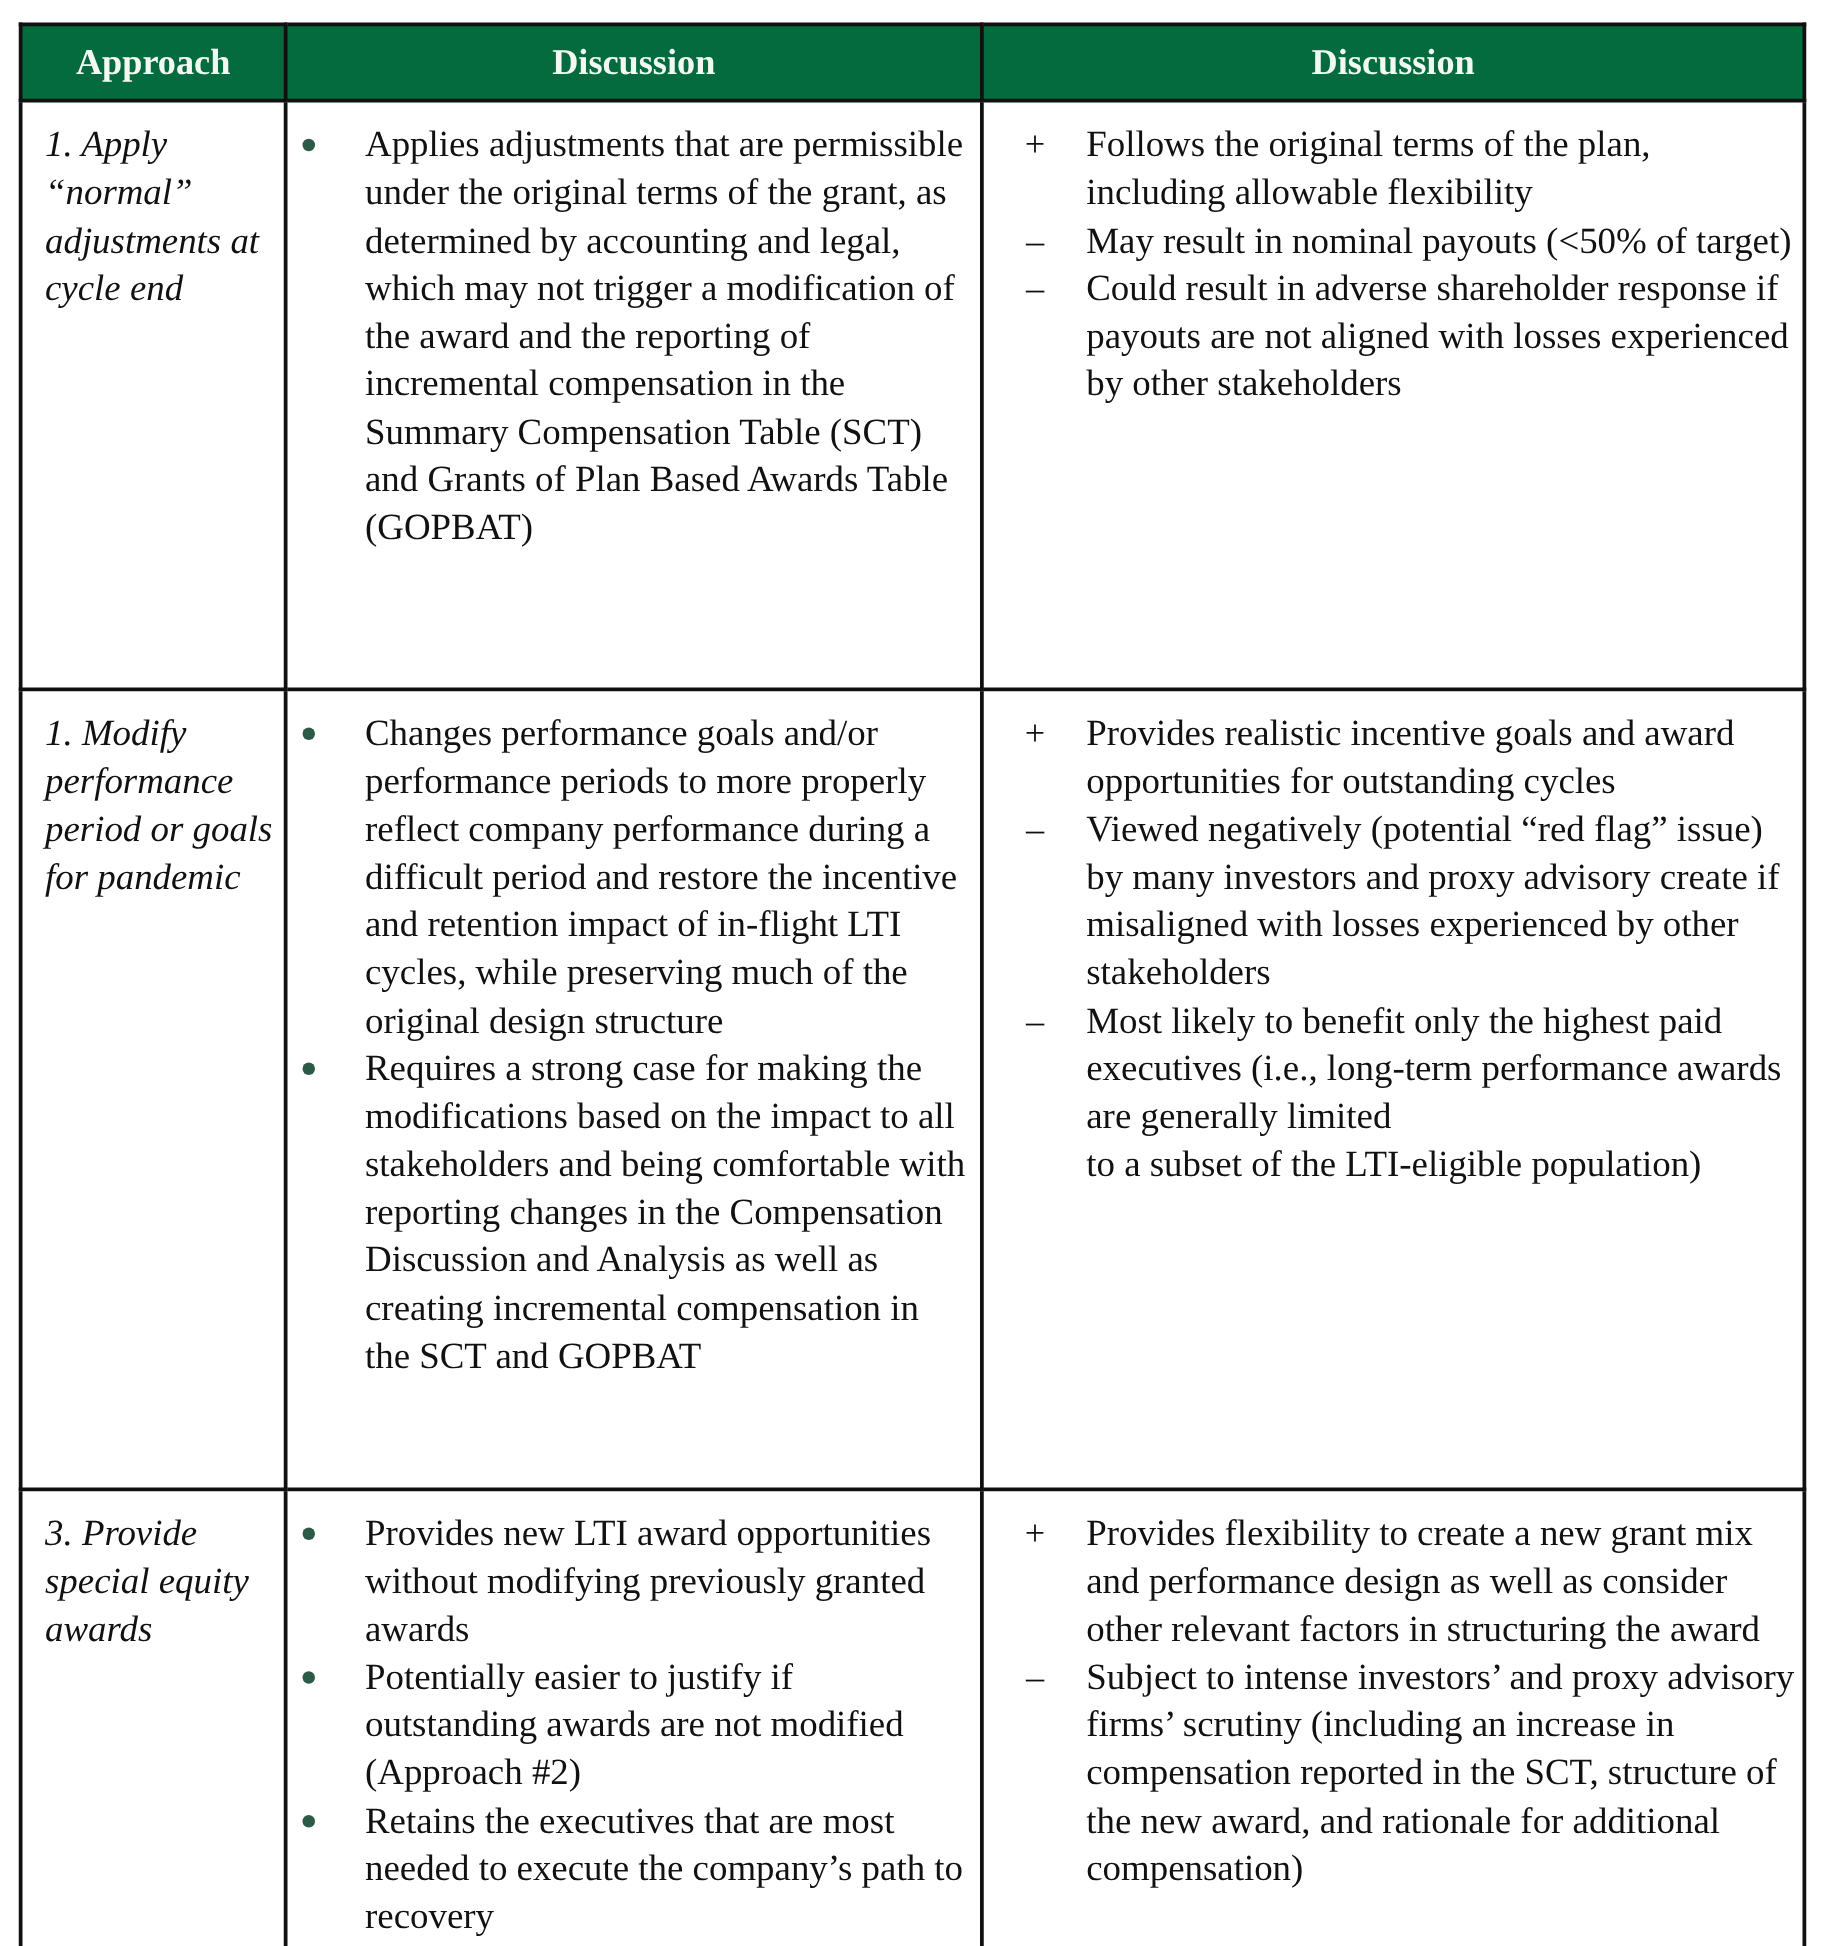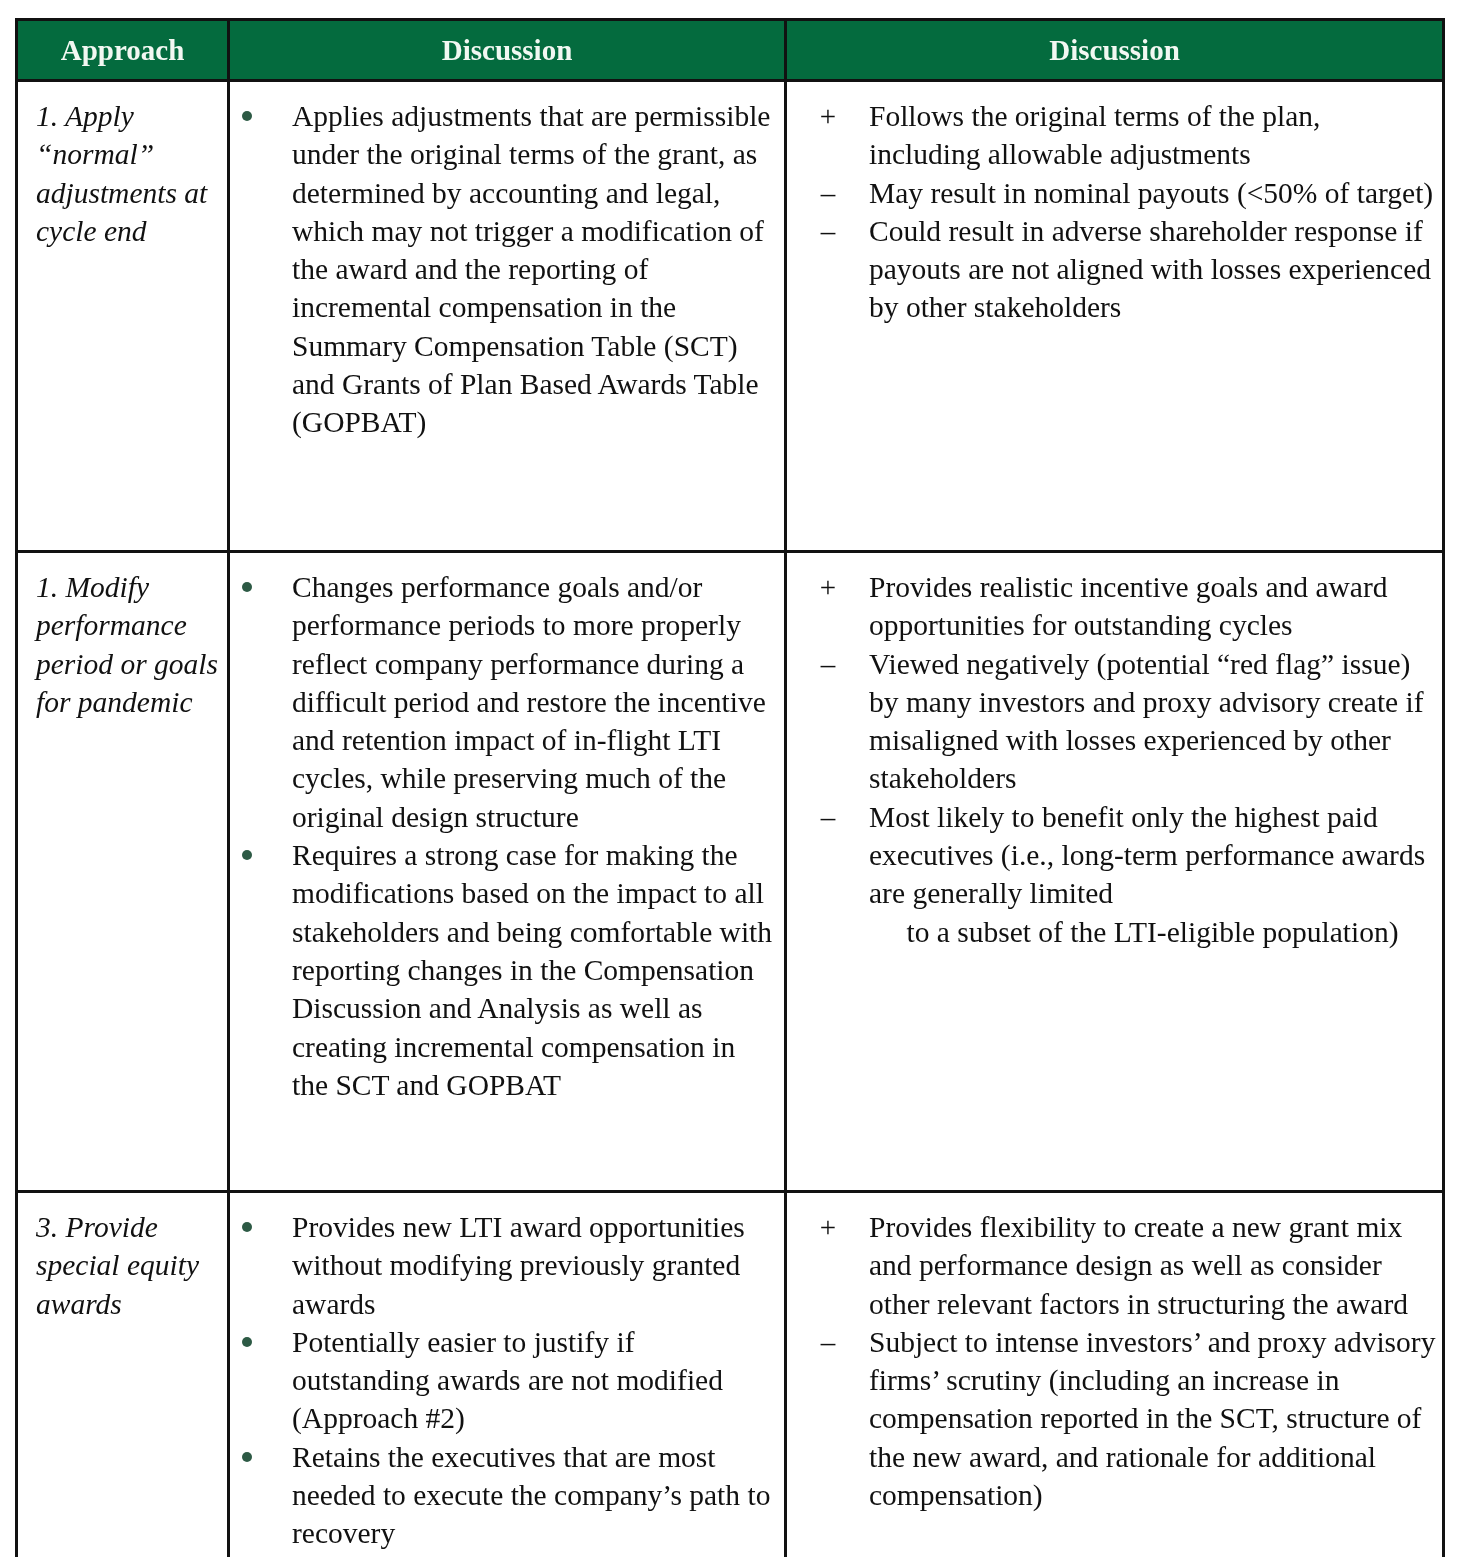--- a/index.html
+++ b/index.html
@@ -19,21 +19,21 @@
   ul.items { list-style: none; margin: 0; padding: 0; }
   ul.items li { position: relative; padding-left: 62px; padding-right: 6px; }
   .rat ul.items li .marker {
     position: absolute; left: 12px; top: 14px; width: 10px; height: 10px; border-radius: 50%; background: #2d5a45;
   }
   .trd ul.items li .marker {
     position: absolute; left: 30px; top: 0; width: 22px; text-align: center; font-size: 29px;
   }
   .rat ul.items li { padding-left: 62px; }
   .trd ul.items li { padding-left: 82px; }
-  .trd ul.items li .line2 { display: block; text-align: center; }
+  .trd ul.items li .line2 { display: block; }
 </style>
 </head>
 <body>
 
 <table class="main">
   <colgroup>
     <col style="width:212px">
     <col style="width:557px">
     <col style="width:658px">
   </colgroup>
@@ -48,21 +48,21 @@
 
     <tr style="height:471px">
       <td class="approach">1. Apply “normal” adjustments at cycle end</td>
       <td class="rat">
         <ul class="items">
           <li><span class="marker"></span><span>Applies adjustments that are permissible under the original terms of the grant, as determined by accounting and legal, which may not trigger a modification of the award and the reporting of incremental compensation in the Summary Compensation Table (SCT) and Grants of Plan Based Awards Table (GOPBAT)</span></li>
         </ul>
       </td>
       <td class="trd">
         <ul class="items">
-          <li><span class="marker">+</span><span>Follows the original terms of the plan, including allowable adjustments</span></li>
+          <li><span class="marker">+</span><span>Follows the original terms of the plan, including allowable flexibility</span></li>
           <li><span class="marker">–</span><span>May result in nominal payouts (&lt;50% of target)</span></li>
           <li><span class="marker">–</span><span>Could result in adverse shareholder response if payouts are not aligned with losses experienced by other stakeholders</span></li>
         </ul>
       </td>
     </tr>
 
     <tr style="height:640px">
       <td class="approach">1. Modify performance period or goals for pandemic</td>
       <td class="rat">
         <ul class="items">

